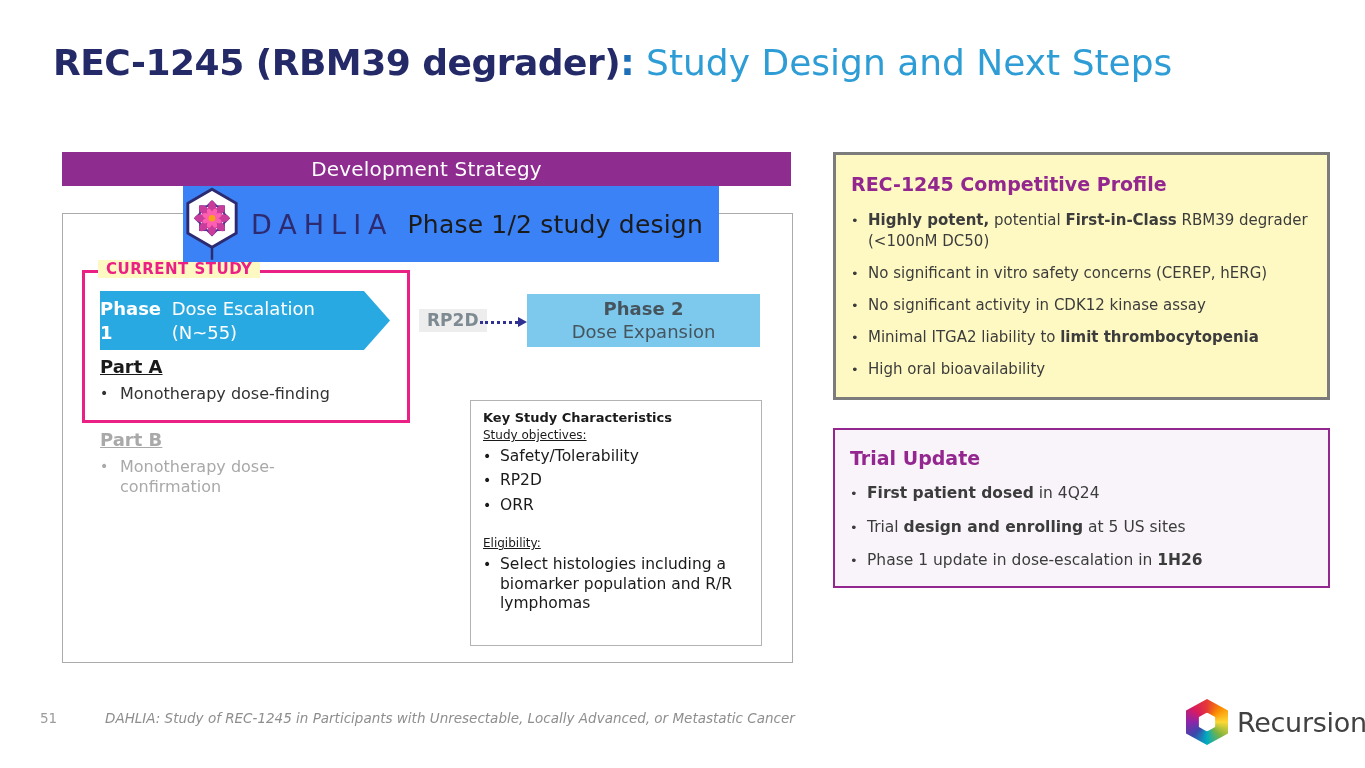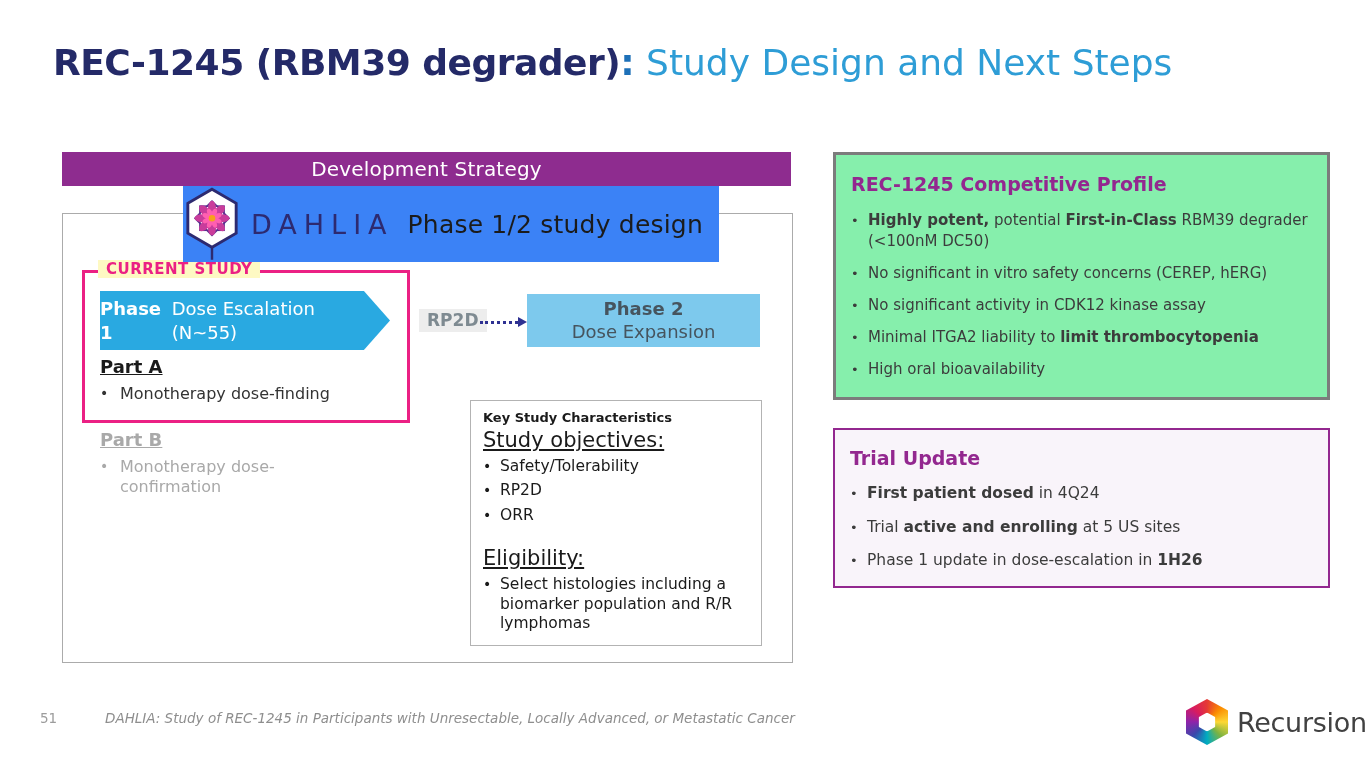--- a/index.html
+++ b/index.html
@@ -49,28 +49,28 @@
   .dot-head{width:0;height:0;border-left:9px solid #2E3192;border-top:5px solid transparent;border-bottom:5px solid transparent}
 
   .phase2{position:absolute;left:527px;top:294px;width:233px;height:53px;background:#7DC9ED;color:#46545E;
           display:flex;flex-direction:column;align-items:center;justify-content:center}
   .phase2 .l1{font-weight:bold;font-size:18px;line-height:1.25}
   .phase2 .l2{font-size:18px;line-height:1.25}
 
   .key-box{position:absolute;left:470px;top:400px;width:292px;height:246px;border:1px solid #B3B3B3;
            box-sizing:border-box;padding:9px 12px;font-size:15.5px;color:#1a1a1a;background:#fff;z-index:2}
   .key-title{font-weight:bold;font-size:13px;margin-bottom:3px}
-  .underline-heading{text-decoration:underline;margin-bottom:2px;font-size:21px}
+  .underline-heading{text-decoration:underline;margin-bottom:2px;font-size:12px}
   .key-box .bullet-row{margin-top:5px;font-size:15.5px;color:#1a1a1a}
   .key-box .bullet-row::before{flex:0 0 17px}
   .elig-gap{height:21px}
 
   
   .profile-box{position:absolute;left:833px;top:152px;width:497px;height:248px;border:3px solid #7C7C7C;
-               box-sizing:border-box;background:#86efac;padding:18px 12px 0 15px}
+               box-sizing:border-box;background:#fef9c3;padding:18px 12px 0 15px}
   .box-title{color:#93278F;font-weight:bold;font-size:19px;margin-bottom:15px}
   .rbullet{display:flex;font-size:15px;color:#3C3C3C;margin-bottom:11px;line-height:1.4}
   .rbullet::before{content:"•";flex:0 0 17px;font-size:13px;padding-top:2px}
   .rbullet .b{font-weight:bold}
 
   .trial-box{position:absolute;left:833px;top:428px;width:497px;height:160px;border:2px solid #93278F;
              background:#F9F4FA;box-sizing:border-box;padding:17px 12px 0 15px}
   .trial-box .box-title{margin-bottom:14px}
   .trial-box .rbullet{margin-bottom:12px;font-size:15.5px}
 
@@ -207,21 +207,21 @@
 
   <div class="trial-box">
     <div class="box-title">Trial Update</div>
     <div class="rbullet">
       <span>
         <span class="b">First patient dosed</span><span> in 4Q24</span>
       </span>
     </div>
     <div class="rbullet">
       <span>
-        <span>Trial </span><span class="b">active and enrolling</span><span> at 5 US sites</span>
+        <span>Trial </span><span class="b">design and enrolling</span><span> at 5 US sites</span>
       </span>
     </div>
     <div class="rbullet">
       <span>
         <span>Phase 1 update in dose-escalation in </span><span class="b">1H26</span>
       </span>
     </div>
   </div>
 
   <div class="page-num">51</div>

